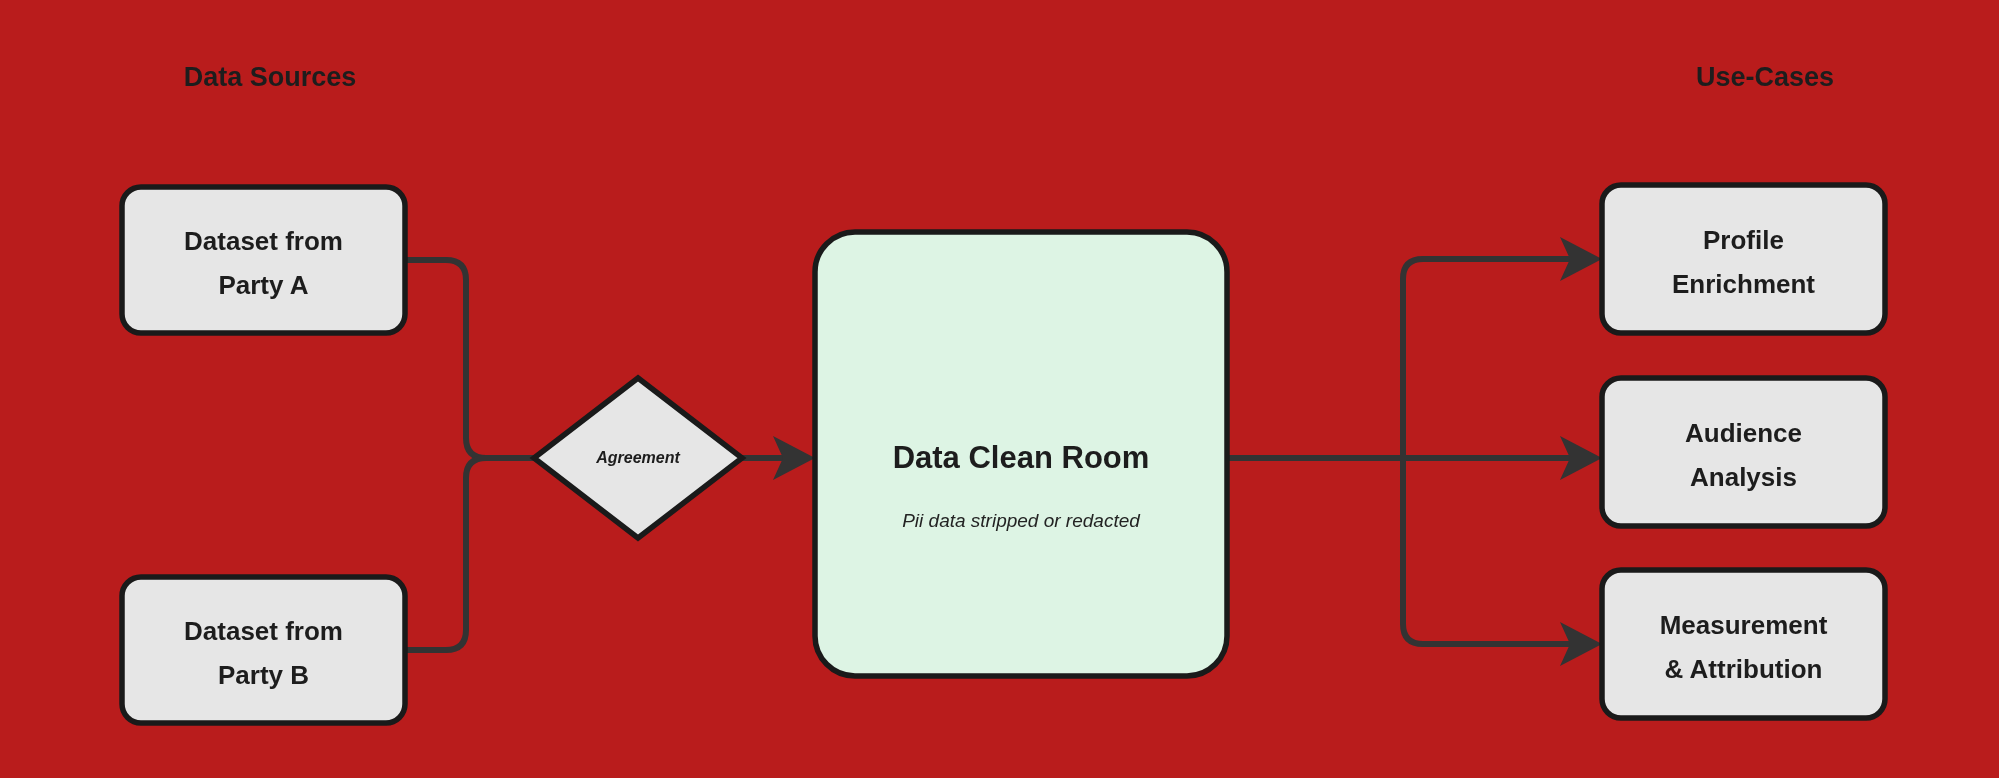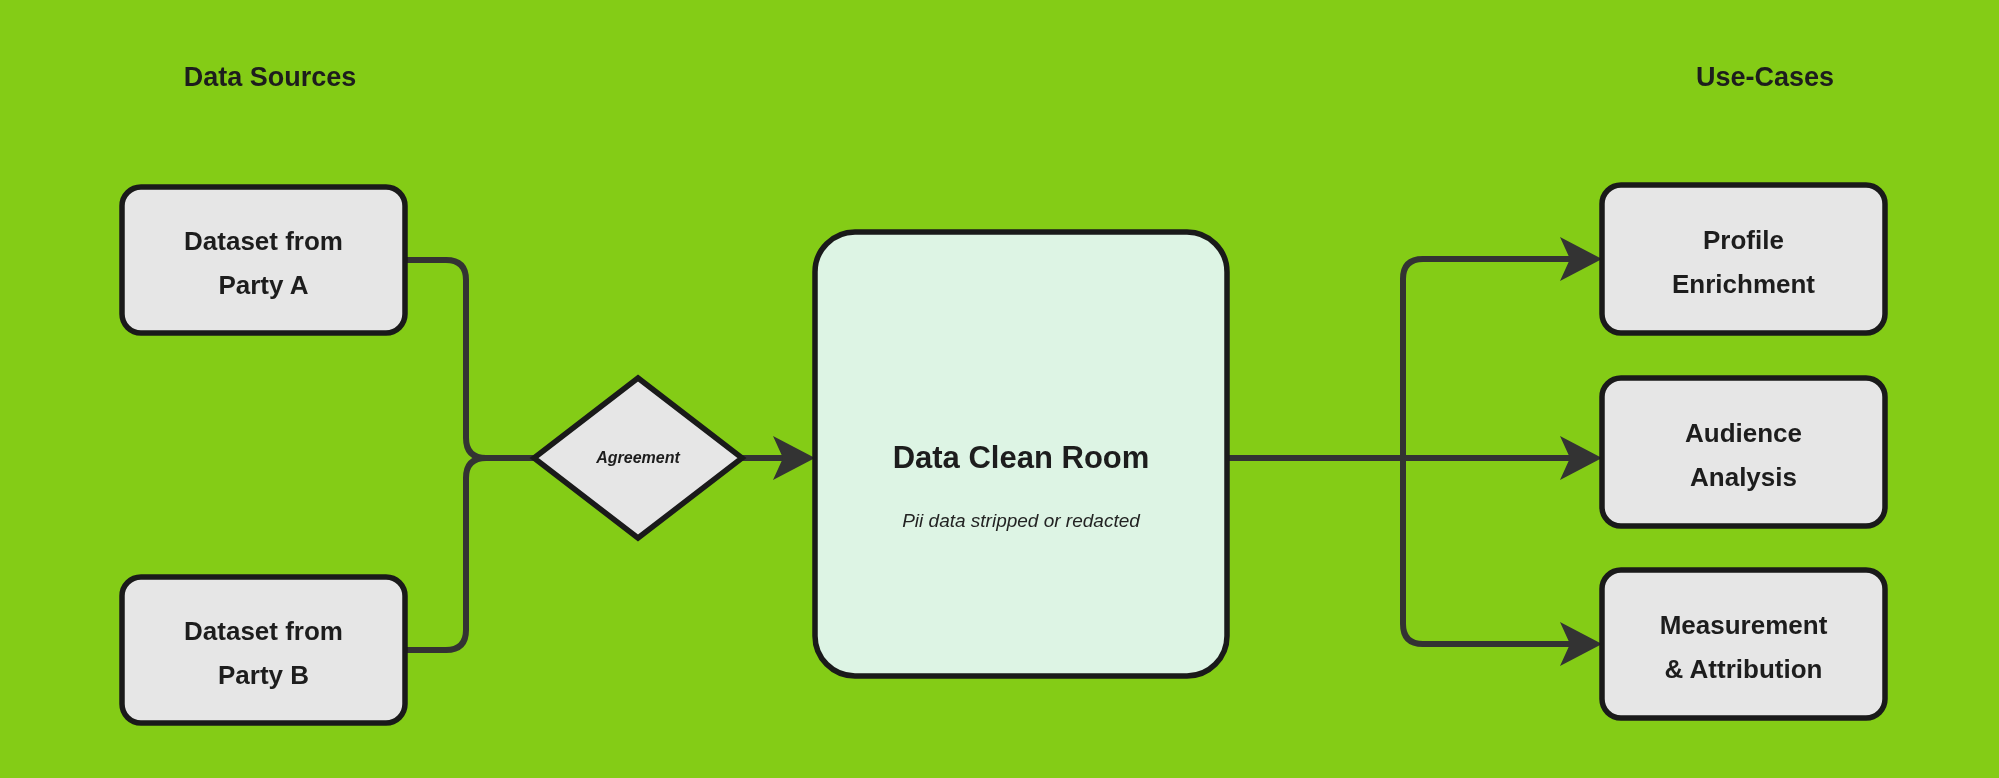--- a/index.html
+++ b/index.html
@@ -8,21 +8,21 @@
     padding: 0;
     background: #ffffff;
   }
   body {
     font-family: "Liberation Sans", sans-serif;
   }
   #canvas {
     position: relative;
     width: 1999px;
     height: 778px;
-    background: #84cc16;
+    background: #b91c1c;
     overflow: hidden;
   }
   #diagram {
     position: absolute;
     top: 0;
     left: 0;
     width: 1999px;
     height: 778px;
     display: block;
   }

